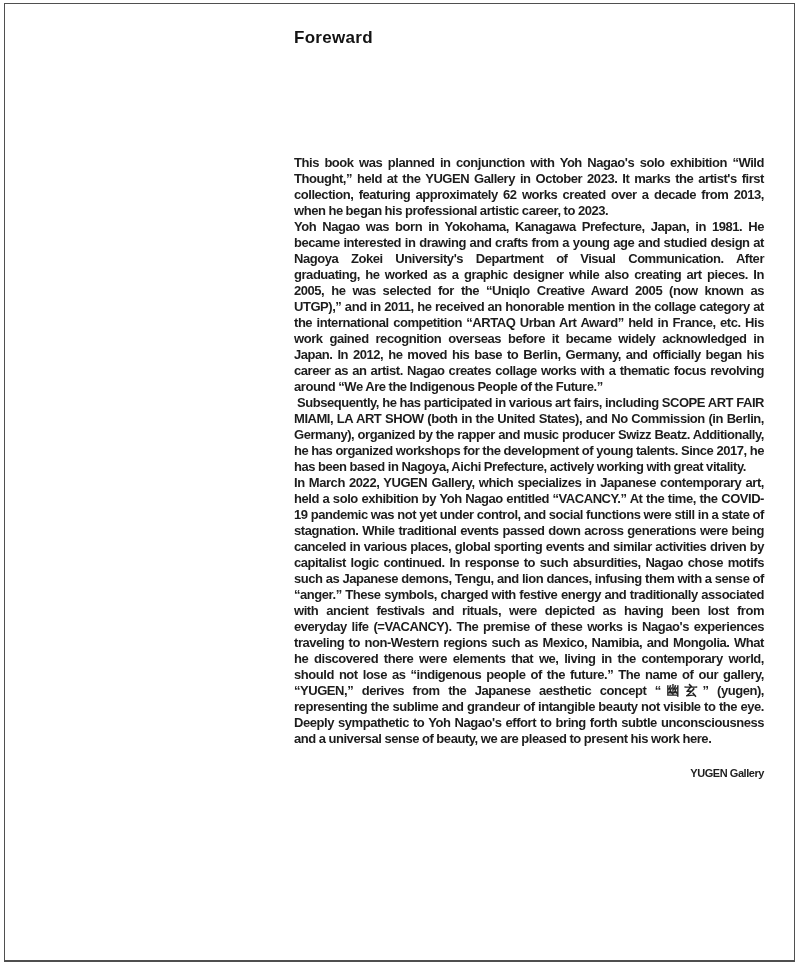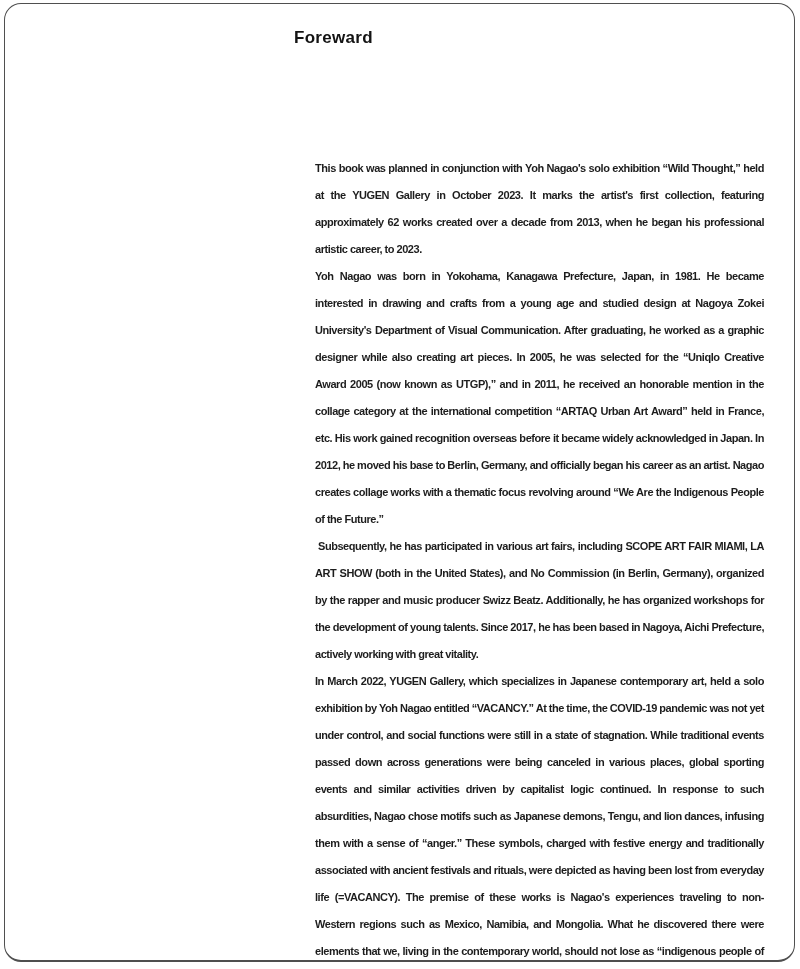--- a/index.html
+++ b/index.html
@@ -1,15 +1,15 @@
 <!DOCTYPE html>
 <html><head>
 <meta charset="utf-8">
 <style>
-  * { margin: 0; padding: 0; box-sizing: border-box; border-radius: 17px; }
+  * { margin: 0; padding: 0; box-sizing: border-box; }
   html, body {
     width: 800px;
     height: 969px;
     background: #ffffff;
     font-family: "Liberation Sans", sans-serif;
     overflow: hidden;
   }
   .sheet {
     position: absolute;
     left: 4px;
@@ -29,34 +29,33 @@
     letter-spacing: 0.3px;
     color: #141414;
   }
   .body-block {
     position: absolute;
     left: 289px;
     top: 151px;
     width: 470px;
   }
   .body-block p {
-    font-size: 11px;
+    font-size: 13px;
     font-weight: 700;
-    line-height: 27px;
+    line-height: 16px;
     letter-spacing: -0.45px;
     word-spacing: -0.2px;
     color: #1d1d1d;
     text-align: justify;
-    margin-left: 21px;
   }
   .body-block p.indent {
     text-indent: 3px;
   }
   .signature {
-    margin-top: 6px;
+    margin-top: 17px;
     font-size: 11px;
     font-weight: 700;
     line-height: 18.4px;
     letter-spacing: -0.45px;
     color: #1d1d1d;
     text-align: right;
   }
   .page-number {
     position: absolute;
     top: 929px;

